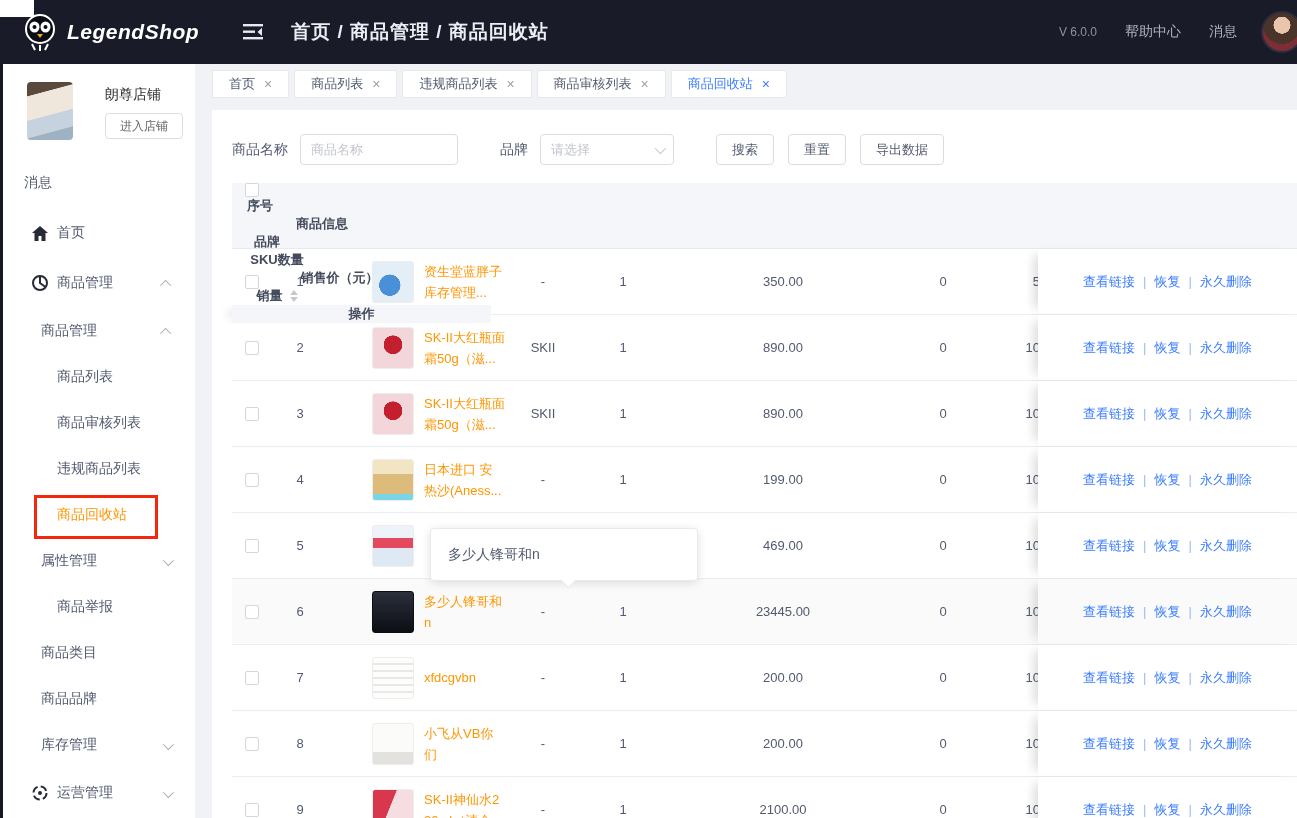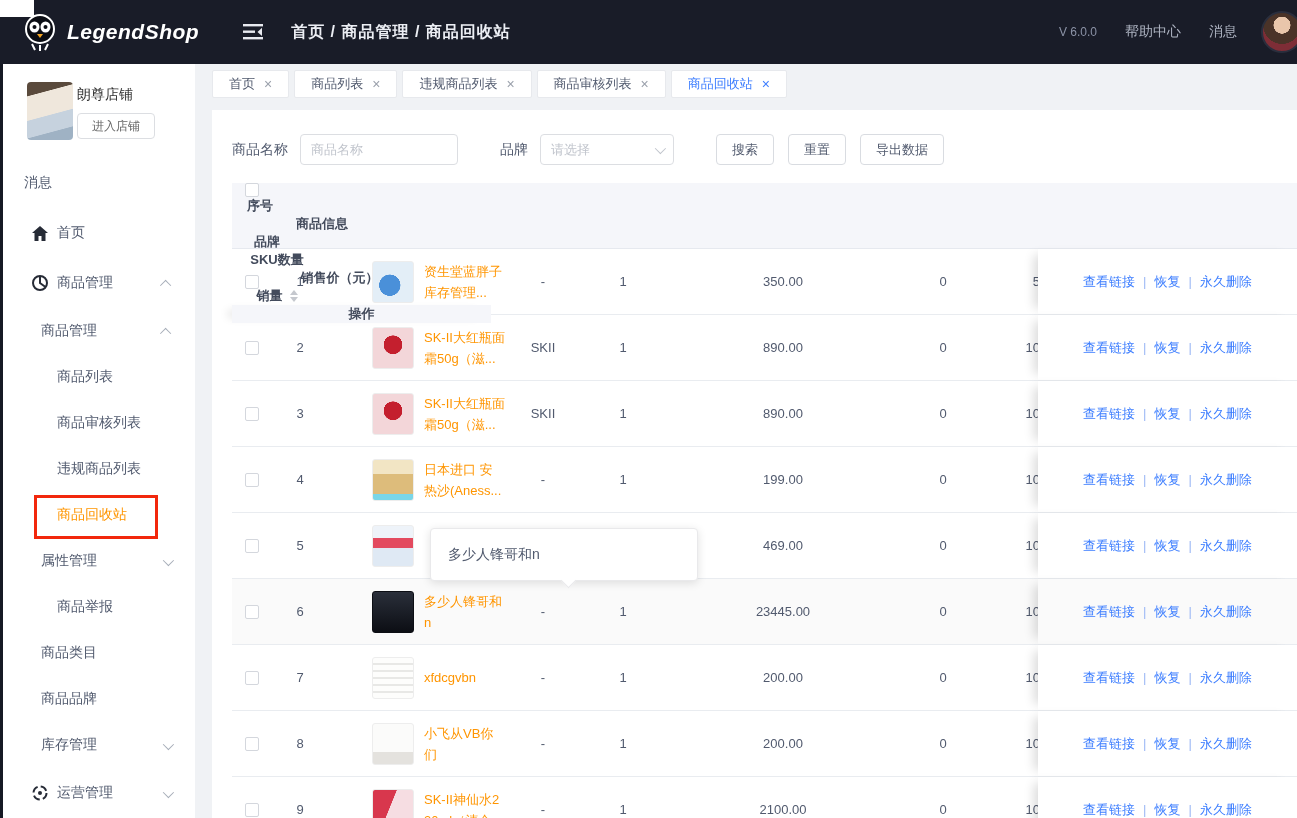--- a/index.html
+++ b/index.html
@@ -6,38 +6,38 @@
   html,body { width:1297px; height:818px; overflow:hidden; background:#f0f2f5;
     font-family:"Liberation Sans","DejaVu Sans",sans-serif; font-size:13px; color:#515a6e; }
   .page { position:relative; width:1297px; height:818px; }
 
   
   .top-header { position:absolute; left:0; top:0; width:1297px; height:64px;
     background:#191c28; display:flex; align-items:center; padding-left:22px; z-index:20; }
   .logo-wrap { display:flex; align-items:center; gap:9px; }
   .logo-text { color:#fff; font-size:21px; font-weight:bold; font-style:italic; letter-spacing:.5px; }
   .fold-icon { margin-left:44px; cursor:pointer; display:flex; }
-  .breadcrumb { margin-left:28px; color:#eceef4; font-size:16px; font-weight:bold; letter-spacing:1px; }
+  .breadcrumb { margin-left:28px; color:#eceef4; font-size:19px; font-weight:bold; letter-spacing:1px; }
   .hdr-right { margin-left:auto; display:flex; align-items:center; }
   .hdr-version { color:#8b92a6; font-size:12px; }
   .hdr-link { color:#aeb4c2; font-size:14px; margin-left:28px; cursor:pointer; }
   .hdr-avatar { width:42px; height:42px; border-radius:50%; margin-left:24px; margin-right:-6px; flex-shrink:0;
     background:radial-gradient(circle at 50% 32%, #e9c6ab 0 26%, #4a3328 27% 58%, #7e2d36 59%);
     border:2px solid #2a2e3d; }
 
   
   .artifact-corner { position:absolute; left:0; top:0; width:34px; height:17px; background:#fff; z-index:30; }
   .artifact-left-strip { position:absolute; left:0; top:64px; width:3px; height:754px; background:#161924; z-index:25; }
 
   
   .sidebar { position:absolute; left:0; top:64px; width:195px; height:754px; background:#fff; z-index:10; }
   .store-block { display:flex; padding:18px 0 0 27px; height:96px; }
   .store-avatar { width:46px; height:58px; border-radius:4px; flex-shrink:0;
     background:linear-gradient(165deg,#5a4a3c 0 20%, #efe7dc 21% 55%, #c6d2de 56% 80%, #9fb2c4 81%); }
-  .store-meta { margin-left:4px; padding-top:4px; }
+  .store-meta { margin-left:32px; padding-top:4px; }
   .store-name { font-size:14px; color:#333; }
   .enter-store-btn { margin-top:9px; height:26px; padding:0 14px; background:#fff; border:1px solid #dcdee2;
     border-radius:4px; font-size:12px; color:#666; cursor:pointer; font-family:inherit; }
   .menu { margin-top:-2px; }
   .menu-item { position:relative; display:flex; align-items:center; font-size:14px; color:#515a6e; cursor:pointer; }
   .menu-item .mi-icon { width:17px; display:flex; justify-content:center; margin-right:9px; }
   .menu-item.lv0 { height:50px; padding-left:24px; }
   .menu-item.lv1 { height:50px; padding-left:31px; }
   .menu-item.lv2 { height:46px; padding-left:41px; }
   .menu-item.lv3 { height:46px; padding-left:57px; }

